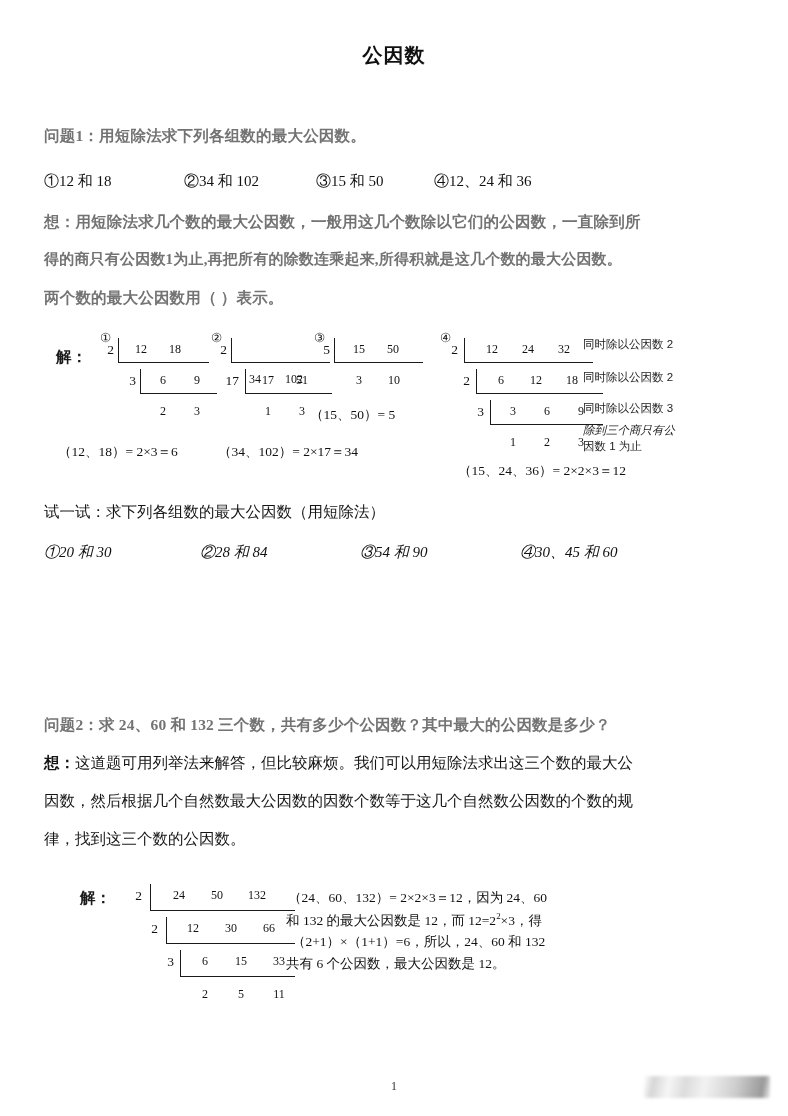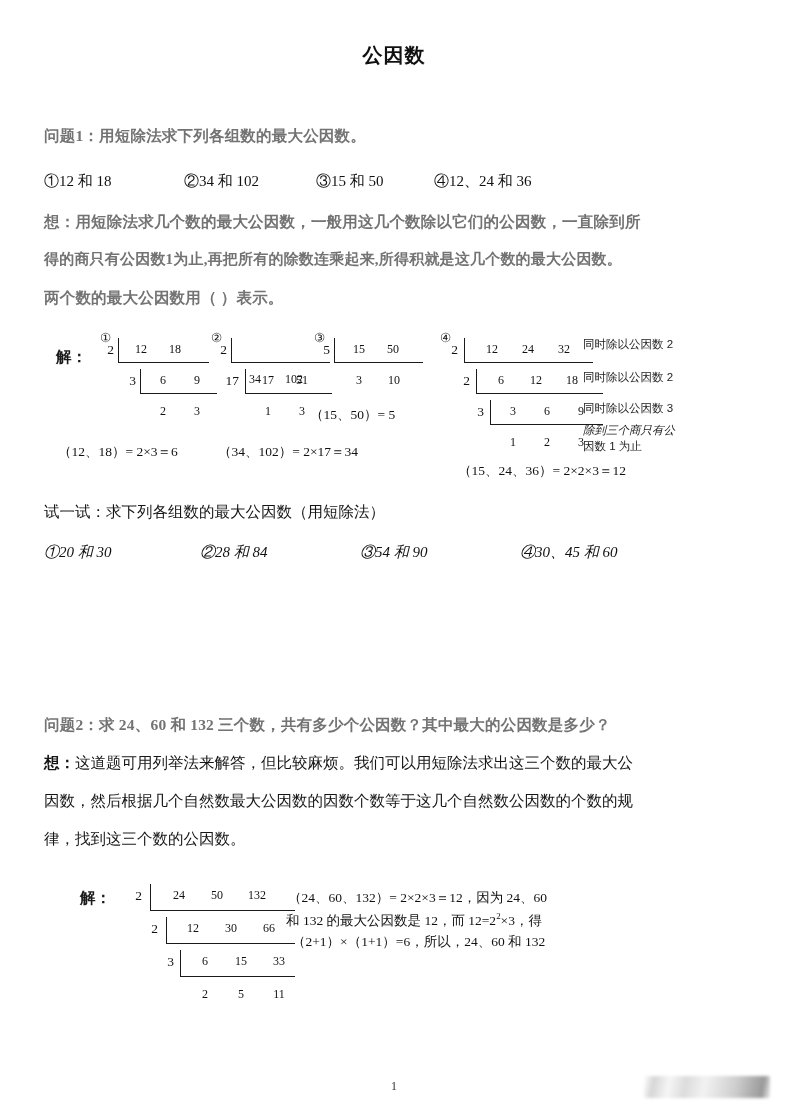--- a/index.html
+++ b/index.html
@@ -310,16 +310,17 @@
     <span class="sd-nums" style="top:103px; left:70px;">
       <span style="width:34px;">2</span><span style="width:38px;">5</span><span style="width:38px;">11</span>
     </span>
   </div>
 
   <div class="explain" style="top:888px; left:288px;">（24、60、132）= 2×2×3＝12，因为 24、60</div>
   <div class="explain" style="top:910px; left:286px;">
     <span>和 132 的最大公因数是 12，而 12=2</span><sup>2</sup><span>×3，得</span>
   </div>
   <div class="explain" style="top:932px; left:292px;">（2+1）×（1+1）=6，所以，24、60 和 132</div>
+  <div class="explain" style="top:954px; left:286px;">共有 6 个公因数，最大公因数是 12。</div>
 
   <div class="footer-num">1</div>
   <div class="watermark"></div>
 </div>
 
 </body></html>

